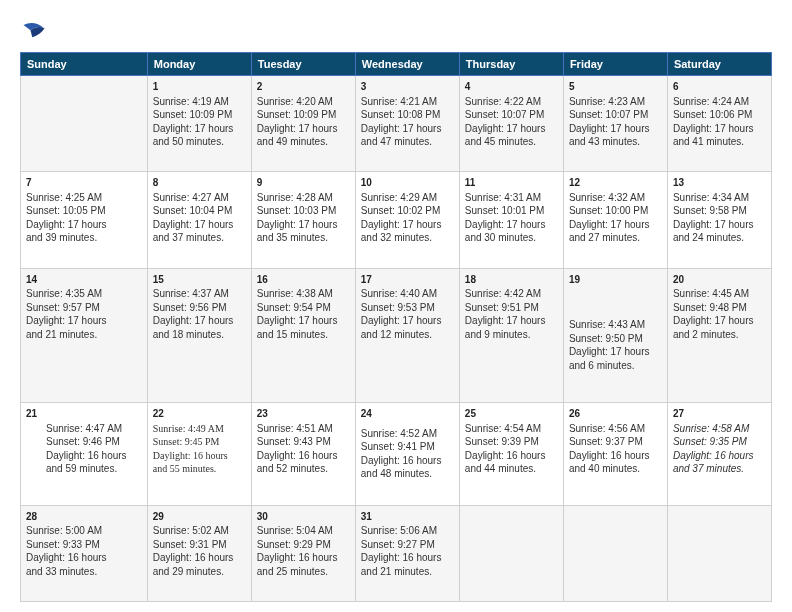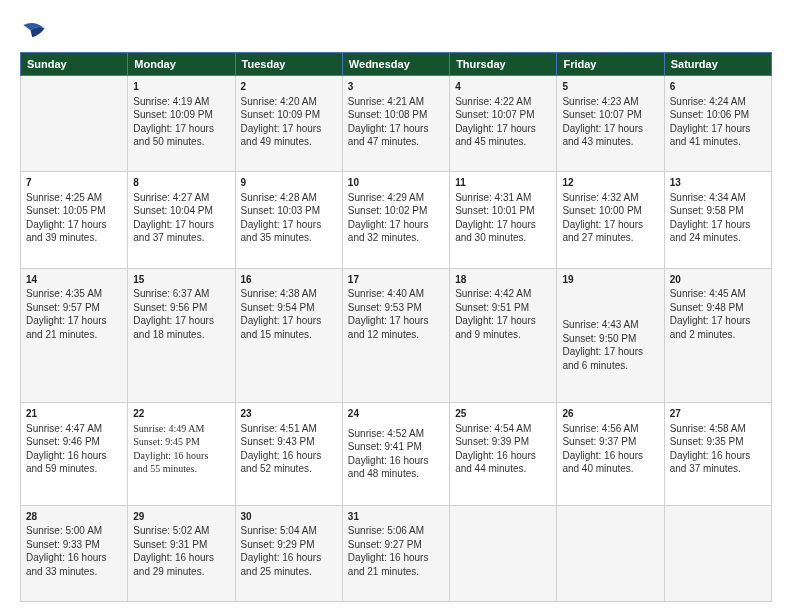--- a/index.html
+++ b/index.html
@@ -51,21 +51,21 @@
       font-size: 14px;
       color: #333;
     }
     table {
       width: 100%;
       border-collapse: collapse;
       flex: 1;
       font-size: 9.5px;
     }
     thead tr {
-      background: #14532d;
+      background: #0c4a6e;
       color: #fff;
     }
     thead th {
       padding: 5px 6px;
       font-size: 11px;
       font-weight: 600;
       text-align: left;
       border: 1px solid #4a70c0;
     }
     tbody tr {
@@ -229,21 +229,21 @@
         <tr>
           <td>
             <span class="day-num">14</span>
             <div class="day-info" style="white-space: pre-line;">Sunrise: 4:35 AM
 Sunset: 9:57 PM
 Daylight: 17 hours
 and 21 minutes.</div>
           </td>
           <td>
             <span class="day-num">15</span>
-            <div class="day-info" style="white-space: pre-line;">Sunrise: 6:37 AM
+            <div class="day-info" style="white-space: pre-line;">Sunrise: 4:37 AM
 Sunset: 9:56 PM
 Daylight: 17 hours
 and 18 minutes.</div>
           </td>
           <td>
             <span class="day-num">16</span>
             <div class="day-info" style="white-space: pre-line;">Sunrise: 4:38 AM
 Sunset: 9:54 PM
 Daylight: 17 hours
 and 15 minutes.</div>
@@ -273,21 +273,21 @@
             <span class="day-num">20</span>
             <div class="day-info" style="white-space: pre-line;">Sunrise: 4:45 AM
 Sunset: 9:48 PM
 Daylight: 17 hours
 and 2 minutes.</div>
           </td>
         </tr>
         <tr>
           <td>
             <span class="day-num">21</span>
-            <div class="day-info" style="white-space: pre-line;">Sunrise: 4:47 AM
+            <div class="day-info" style="white-space: pre-line; margin-left: 20px;">Sunrise: 4:47 AM
 Sunset: 9:46 PM
 Daylight: 16 hours
 and 59 minutes.</div>
           </td>
           <td>
             <span class="day-num">22</span>
             <div class="day-info" style="white-space: pre-line; font-family: Liberation Serif, serif;">Sunrise: 4:49 AM
 Sunset: 9:45 PM
 Daylight: 16 hours
 and 55 minutes.</div>
@@ -315,21 +315,21 @@
           </td>
           <td>
             <span class="day-num">26</span>
             <div class="day-info" style="white-space: pre-line;">Sunrise: 4:56 AM
 Sunset: 9:37 PM
 Daylight: 16 hours
 and 40 minutes.</div>
           </td>
           <td>
             <span class="day-num">27</span>
-            <div class="day-info" style="white-space: pre-line;">Sunrise: 4:58 AM
+            <div class="day-info" style="white-space: pre-line; font-style: italic;">Sunrise: 4:58 AM
 Sunset: 9:35 PM
 Daylight: 16 hours
 and 37 minutes.</div>
           </td>
         </tr>
         <tr>
           <td>
             <span class="day-num">28</span>
             <div class="day-info" style="white-space: pre-line;">Sunrise: 5:00 AM
 Sunset: 9:33 PM

